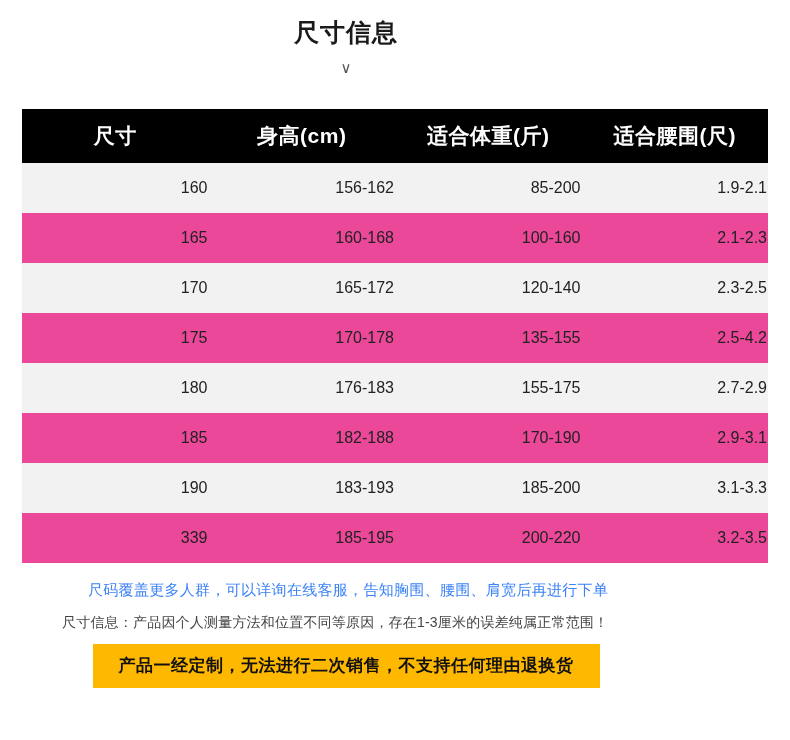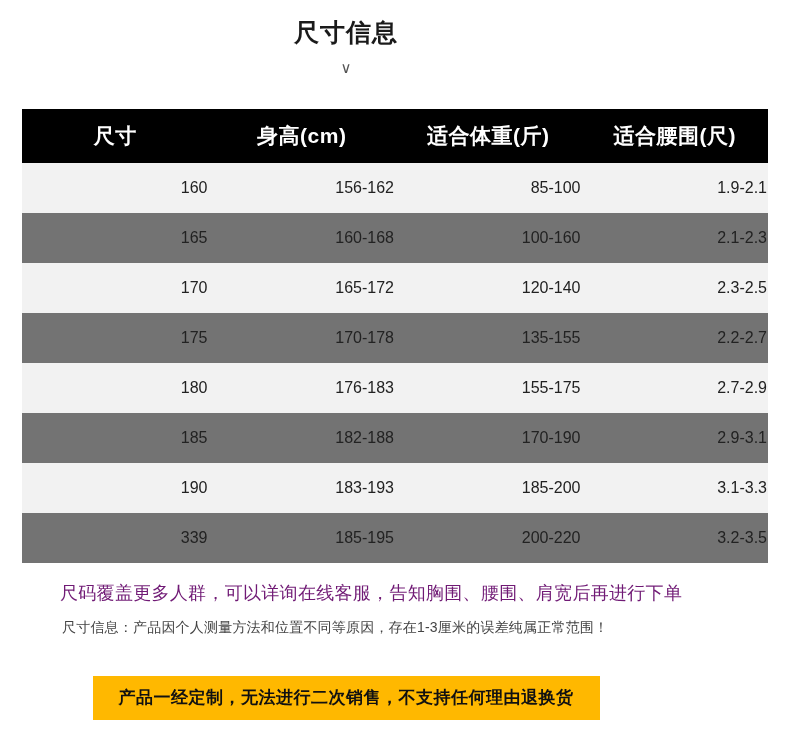--- a/index.html
+++ b/index.html
@@ -57,36 +57,36 @@
   table.size-table tbody td {
     height: 48px;
     text-align: right;
     font-size: 16px;
     color: #222222;
   }
   table.size-table tbody tr.odd td {
     background: #f2f2f2;
   }
   table.size-table tbody tr.even td {
-    background: #737373;
+    background: #ec4899;
   }
   .note1 {
-    margin: 18px 0 0 60px;
-    font-size: 18px;
-    color: #701a75;
+    margin: 18px 0 0 88px;
+    font-size: 15px;
+    color: #3b82f6;
     letter-spacing: 0.3px;
   }
   .note2 {
     margin: 14px 0 0 62px;
     font-size: 14px;
     color: #444444;
     letter-spacing: 0.2px;
   }
   .banner-wrap {
-    margin-top: 39px;
+    margin-top: 12px;
     display: flex;
     justify-content: center;
   }
   .banner {
     background: #ffb800;
     color: #111111;
     font-size: 17px;
     font-weight: bold;
     padding: 12px 26px;
     letter-spacing: 0.5px;
@@ -110,40 +110,40 @@
           <th>尺寸</th>
           <th>身高(cm)</th>
           <th>适合体重(斤)</th>
           <th>适合腰围(尺)</th>
         </tr>
       </thead>
       <tbody>
         <tr class="odd">
           <td>160</td>
           <td>156-162</td>
-          <td>85-100</td>
+          <td>85-200</td>
           <td>1.9-2.1</td>
         </tr>
         <tr class="even">
           <td>165</td>
           <td>160-168</td>
           <td>100-160</td>
           <td>2.1-2.3</td>
         </tr>
         <tr class="odd">
           <td>170</td>
           <td>165-172</td>
           <td>120-140</td>
           <td>2.3-2.5</td>
         </tr>
         <tr class="even">
           <td>175</td>
           <td>170-178</td>
           <td>135-155</td>
-          <td>2.2-2.7</td>
+          <td>2.5-4.2</td>
         </tr>
         <tr class="odd">
           <td>180</td>
           <td>176-183</td>
           <td>155-175</td>
           <td>2.7-2.9</td>
         </tr>
         <tr class="even">
           <td>185</td>
           <td>182-188</td>

